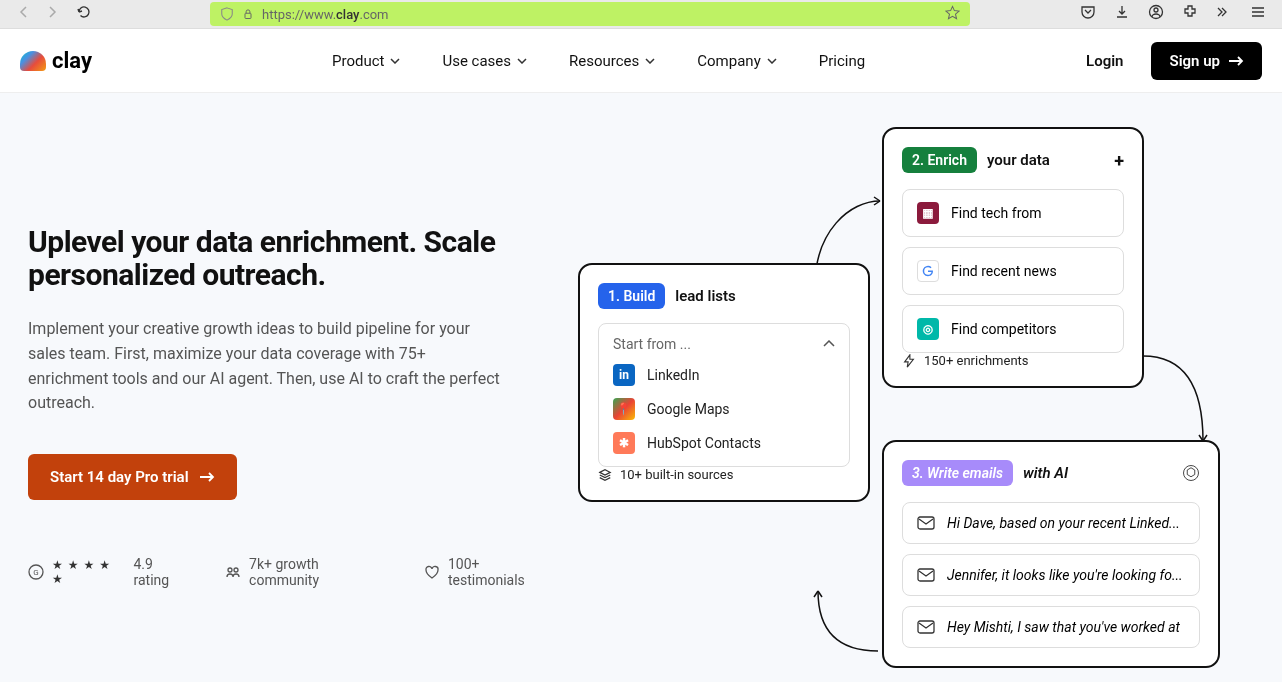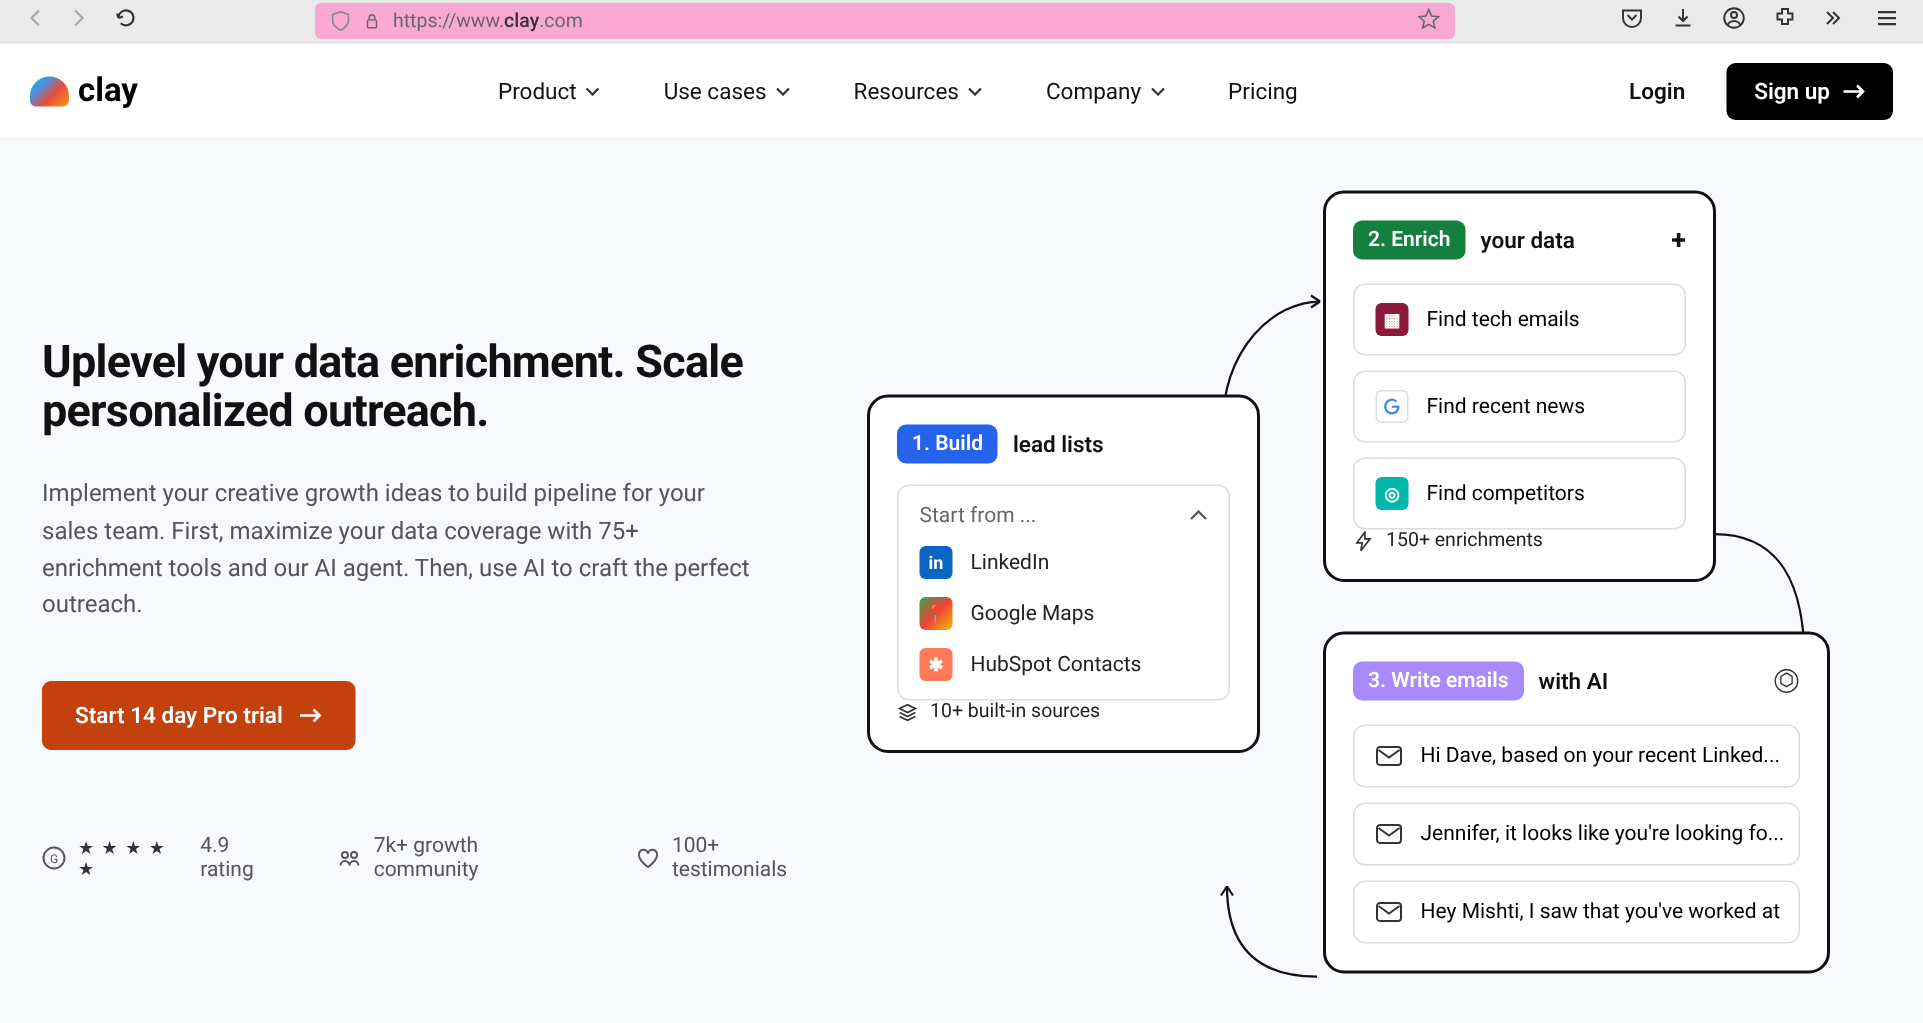--- a/index.html
+++ b/index.html
@@ -3,21 +3,21 @@
 <meta charset="utf-8">
 <style>
 * { margin: 0; padding: 0; box-sizing: border-box; font-family: -apple-system, BlinkMacSystemFont, 'Segoe UI', Roboto, sans-serif; }
 body { width: 1282px; height: 682px; overflow: hidden; background: #f7f9fc; }
 
 
 .browser-bar { height: 29px; background: #eaeaea; display: flex; align-items: center; padding: 0 8px; gap: 8px; border-bottom: 1px solid #ddd; }
 .nav-arrows { display: flex; gap: 12px; margin-left: 8px; }
 .nav-arrow { color: #999; cursor: pointer; }
 .refresh-icon { color: #333; margin-left: 4px; }
-.addr-bar { flex: 1; max-width: 760px; margin-left: 110px; background: #f9a8d4; border-radius: 4px; height: 24px; display: flex; align-items: center; padding: 0 10px; gap: 8px; color: #666; font-size: 13px; }
+.addr-bar { flex: 1; max-width: 760px; margin-left: 110px; background: #bef264; border-radius: 4px; height: 24px; display: flex; align-items: center; padding: 0 10px; gap: 8px; color: #666; font-size: 13px; }
 .addr-bar .domain { color: #333; font-weight: 500; }
 .addr-star { margin-left: auto; color: #666; }
 .toolbar-icons { display: flex; gap: 18px; margin-left: auto; margin-right: 8px; color: #333; }
 
 
 .site-header { height: 64px; background: #fff; border-bottom: 1px solid #eee; display: flex; align-items: center; padding: 0 20px; }
 .logo { display: flex; align-items: center; gap: 6px; font-weight: 700; font-size: 22px; color: #000; }
 .logo-icon { width: 26px; height: 20px; background: linear-gradient(135deg, #00c4cc 0%, #4a90e2 30%, #e74c3c 60%, #f39c12 100%); border-radius: 13px 13px 4px 4px; }
 .main-nav { display: flex; gap: 42px; margin-left: 240px; }
 .nav-item { display: flex; align-items: center; gap: 6px; font-size: 15px; color: #111; cursor: pointer; }
@@ -32,23 +32,23 @@
 .hero-title { font-size: 30px; font-weight: 700; line-height: 1.1; color: #111; letter-spacing: -0.5px; }
 .hero-sub { margin-top: 26px; font-size: 16px; line-height: 1.55; color: #555; max-width: 480px; }
 .cta-btn { margin-top: 38px; background: #c2410c; color: #fff; padding: 14px 22px; border-radius: 6px; font-size: 15px; font-weight: 600; display: inline-flex; align-items: center; gap: 10px; cursor: pointer; }
 .proof-row { margin-top: 56px; display: flex; align-items: center; gap: 34px; color: #555; font-size: 14px; }
 .proof-item { display: flex; align-items: center; gap: 8px; }
 .stars { color: #333; letter-spacing: 1px; font-size: 12px; }
 
 
 .hero-right { position: relative; flex: 1; }
 .card { position: absolute; background: #fff; border: 2px solid #111; border-radius: 14px; padding: 18px; }
-.card-build { left: 0; top: 112px; width: 262px; }
+.card-build { left: 0; top: 112px; width: 292px; }
 .card-enrich { left: 304px; top: -24px; width: 262px; }
-.card-emails { left: 304px; top: 270px; width: 338px; }
+.card-emails { left: 304px; top: 289px; width: 338px; font-style: italic; }
 .card-header { display: flex; align-items: center; gap: 10px; font-size: 15px; font-weight: 600; color: #111; }
 .badge { padding: 5px 10px; border-radius: 6px; font-size: 14px; font-weight: 600; color: #fff; }
 .badge-blue { background: #2563eb; }
 .badge-green { background: #15803d; }
 .badge-purple { background: #a78bfa; }
 .plus-icon { margin-left: auto; font-size: 18px; font-weight: 700; }
 .gpt-icon { margin-left: auto; width: 18px; height: 18px; }
 
 .dropdown { margin-top: 14px; border: 1px solid #ddd; border-radius: 8px; padding: 12px 14px; }
 .dropdown-head { display: flex; align-items: center; justify-content: space-between; color: #666; font-size: 14px; }
@@ -259,21 +259,21 @@
 
     <div class="card card-enrich">
       <div class="card-header">
         <span class="badge badge-green">2. Enrich</span>
         <span>your data</span>
         <span class="plus-icon">+</span>
       </div>
       <div class="enrich-list">
         <div class="enrich-item">
             <div class="src-icon" style="background:#8b1a3c">▦</div>
-            <span>Find tech emails</span>
+            <span>Find tech from</span>
           </div>
         <div class="enrich-item">
             <div class="src-icon" style="background:#fff;border:1px solid #ddd">
               <svg width="14" height="14" viewBox="0 0 24 24">
                 <path d="M12 11v2.5h6c-.5 3-3 5-6 5a6.5 6.5 0 110-13c1.7 0 3.2.6 4.3 1.7l1.8-1.8A9 9 0 1012 21c5 0 8.5-3.5 8.5-8.5 0-.5 0-1-.1-1.5H12z" fill="#4285f4"></path>
               </svg>
             </div>
             <span>Find recent news</span>
           </div>
         <div class="enrich-item">

